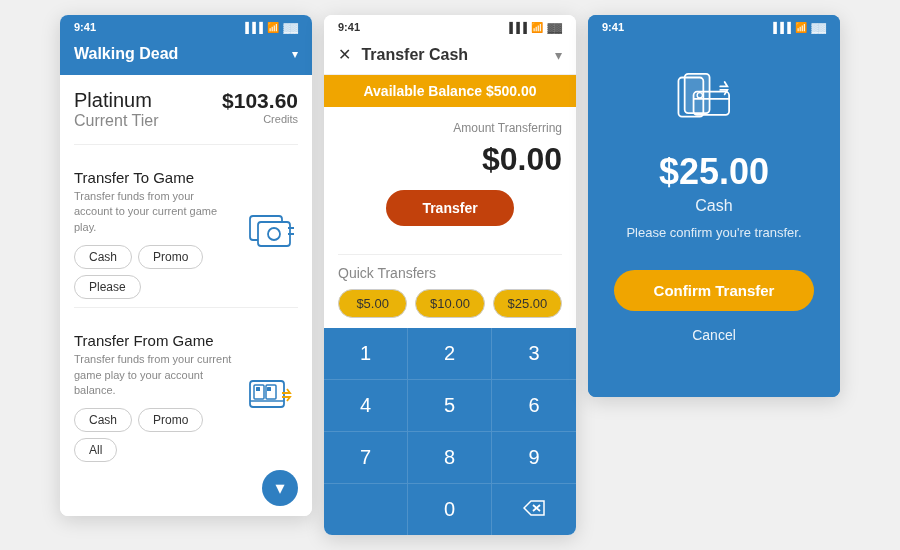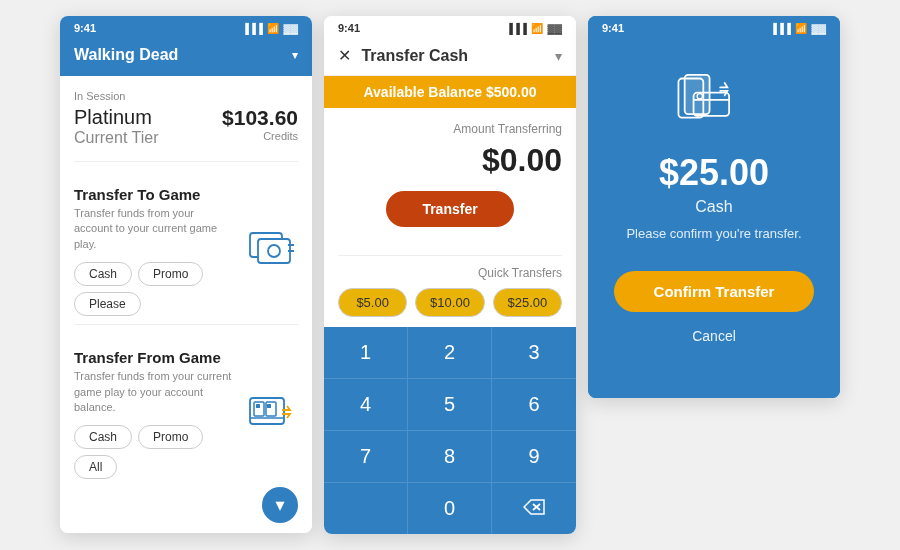--- a/index.html
+++ b/index.html
@@ -77,21 +77,21 @@
     .transfer-section {
       display: flex;
       justify-content: space-between;
       align-items: center;
       padding: 10px 0 8px;
       border-bottom: 1px solid #eee;
       margin-bottom: 14px;
     }
     .transfer-section-last { border-bottom: none; margin-bottom: 0; }
     .transfer-info { flex: 1; }
-    .transfer-title { font-size: 15px; font-weight: 700; color: #222; margin-bottom: 3px; }
+    .transfer-title { font-size: 15px; font-weight: 400; color: #222; margin-bottom: 3px; }
     .transfer-desc { font-size: 11px; color: #888; line-height: 1.4; max-width: 160px; }
     .transfer-icon {
       width: 54px;
       height: 40px;
       display: flex;
       align-items: center;
       justify-content: center;
     }
     .btn-group { display: flex; gap: 6px; margin-top: 10px; flex-wrap: wrap; }
     .pill-btn {
@@ -149,21 +149,21 @@
       border-radius: 24px;
       padding: 10px 36px;
       font-size: 14px;
       font-weight: 700;
       cursor: pointer;
       display: block;
       margin: 0 auto 14px;
     }
     .divider { height: 1px; background: #eee; margin: 0 14px; }
     .quick-transfers { padding: 10px 14px; }
-    .quick-label { font-size: 12px; color: #888; margin-bottom: 8px; text-align: right; }
+    .quick-label { font-size: 14px; color: #888; margin-bottom: 8px; }
     .quick-btns { display: flex; gap: 8px; }
     .quick-btn {
       border: 1.5px solid #ccc;
       border-radius: 20px;
       padding: 6px 12px;
       font-size: 13px;
       color: #333;
       background: #eab308;
       cursor: pointer;
       flex: 1;
@@ -240,21 +240,20 @@
         <span>▓▓</span>
       </div>
     </div>
 
     <div class="header-blue">
       <span class="header-title">Walking Dead</span>
       <span class="chevron-down">▾</span>
     </div>
 
     <div class="screen1-body screen1-relative">
-      <div class="in-session-label">In Session</div>
       <div class="tier-row">
         <div>
           <div class="tier-name">Platinum</div>
           <div class="tier-sub">Current Tier</div>
         </div>
         <div>
           <div class="credits-amount">$103.60</div>
           <div class="credits-label">Credits</div>
         </div>
       </div>

